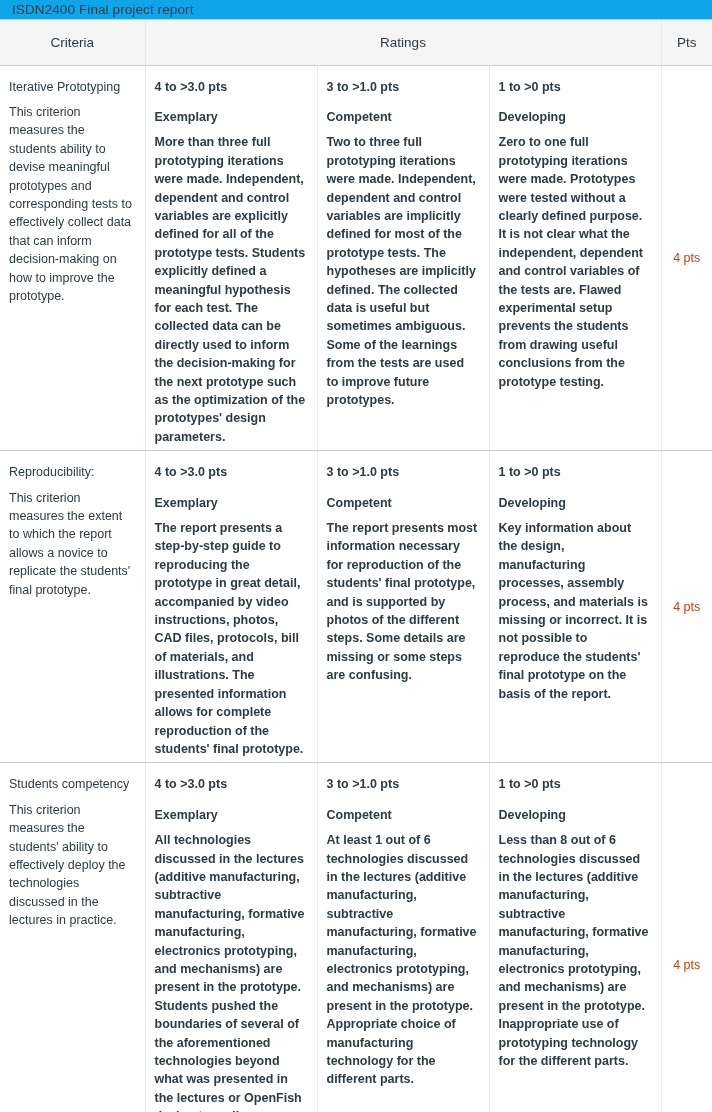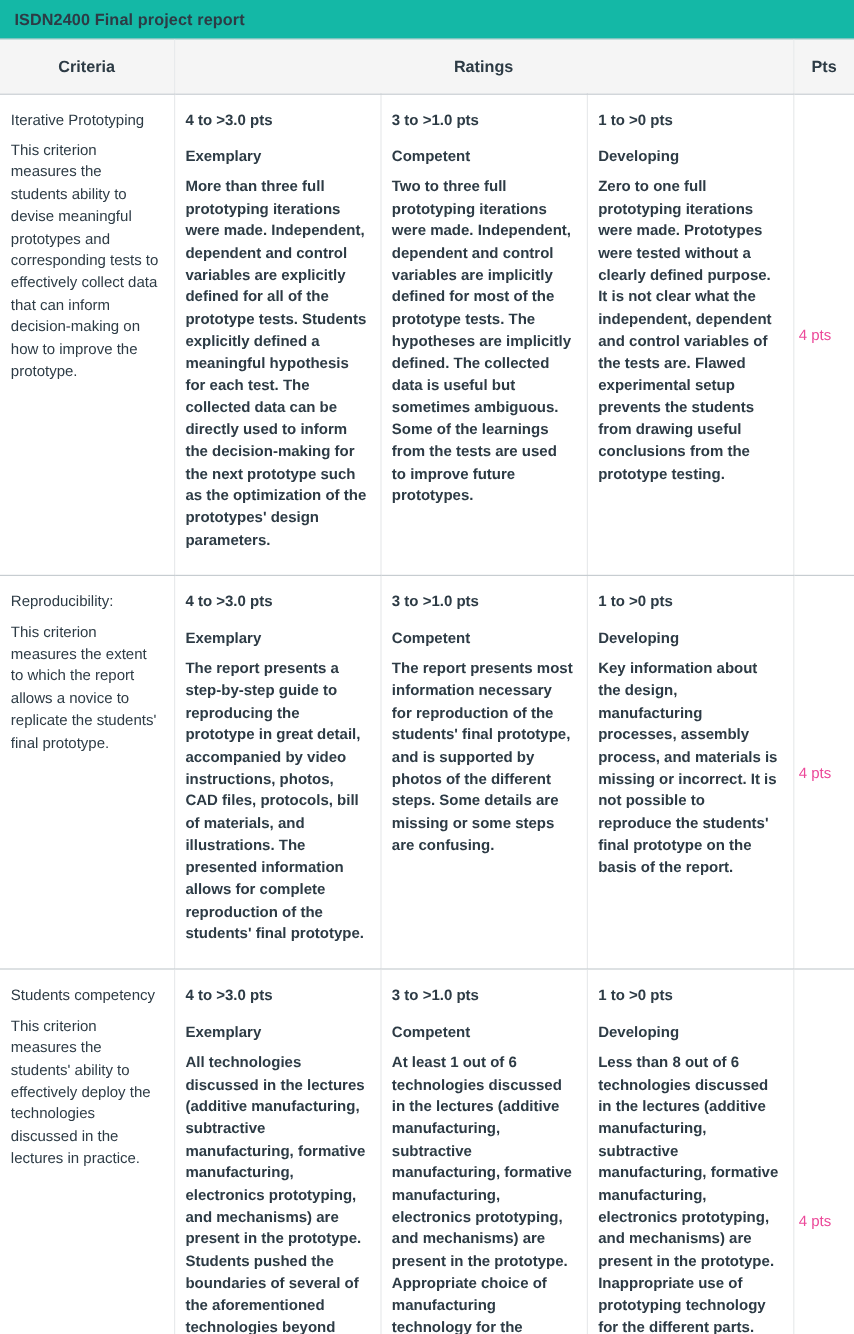--- a/index.html
+++ b/index.html
@@ -20,72 +20,72 @@
     width: 712px;
     border: 1px solid #c7cdd1;
     border-left: 0;
     border-right: 0;
     border-top: 0;
     background: #fff;
   }
 
   
   .rubric-title {
-    height: 33px;
-    background: #14b8a6;
+    height: 20px;
+    background: #0ea5e9;
     border-bottom: 1px solid #c7cdd1;
     display: flex;
     align-items: center;
     padding: 0 12px;
     font-size: 13.5px;
-    font-weight: bold;
+    font-weight: normal;
     color: #2d3b45;
     letter-spacing: 0.1px;
   }
 
   
   table.rubric-table {
     width: 712px;
     border-collapse: collapse;
     table-layout: fixed;
     font-size: 12.5px;
   }
   table.rubric-table col.c-criteria { width: 145px; }
   table.rubric-table col.c-rating   { width: 172px; }
   table.rubric-table col.c-pts      { width: 51px; }
 
   thead th {
     background: #f5f5f5;
     border-bottom: 1px solid #c7cdd1;
     border-right: 1px solid #e8eaec;
     font-size: 13.5px;
-    font-weight: bold;
+    font-weight: normal;
     color: #2d3b45;
     text-align: center;
     padding: 11px 6px;
     height: 45px;
     vertical-align: middle;
   }
   thead th.th-pts { border-right: 0; }
 
   tbody td {
     border-bottom: 1px solid #c7cdd1;
     border-right: 1px solid #e8eaec;
     vertical-align: top;
-    padding: 12px 10px 20px 9px;
+    padding: 12px 10px 4px 9px;
     line-height: 18.4px;
     font-size: 12.5px;
     color: #2d3b45;
   }
   tbody td.cell-pts {
     border-right: 0;
     vertical-align: middle;
-    text-align: left;
+    text-align: center;
     padding: 6px 4px;
-    color: #ec4899;
+    color: #c2410c;
   }
 
   .crit-name { margin: 0 0 7px 0; }
   .crit-desc { margin: 0; }
 
   .rating-points {
     font-weight: bold;
     margin: 0;
     line-height: 18.4px;
   }

